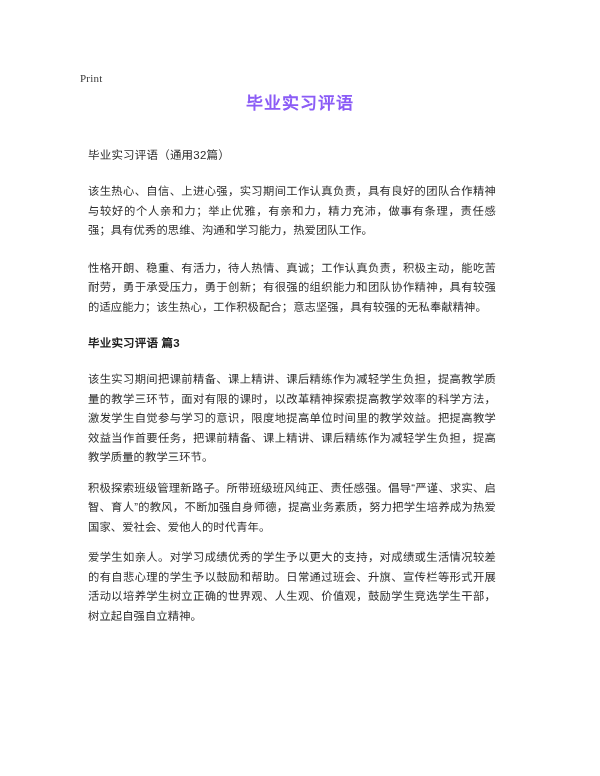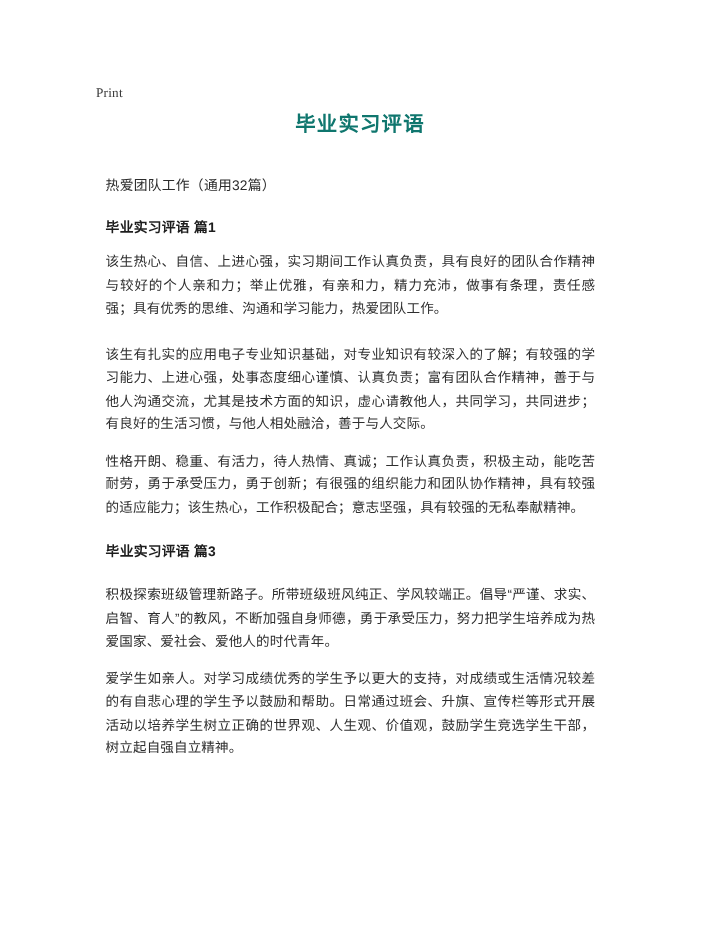--- a/index.html
+++ b/index.html
@@ -56,21 +56,21 @@
     top: 92px;
     width: 424px;
   }
 
   .doc-title {
     margin: 0;
     font-size: 17px;
     font-weight: 700;
     line-height: 24px;
     text-align: center;
-    color: #0f766e;
+    color: #8b5cf6;
     letter-spacing: 1px;
   }
 
   .doc-subtitle {
     margin: 30px 0 0 0;
     font-size: 11.5px;
     line-height: 18px;
     color: #2b2b2b;
     letter-spacing: 0.2px;
   }
@@ -105,35 +105,34 @@
 <div class="page">
 
   <div class="print-bar">
     <a class="print-link" href="#">Print</a>
   </div>
 
   <div class="content">
 
     <h1 class="doc-title">毕业实习评语</h1>
 
-    <p class="doc-subtitle">热爱团队工作（通用32篇）</p>
+    <p class="doc-subtitle">毕业实习评语（通用32篇）</p>
 
     <div id="sections-container">
         <div class="section">
-          <h2 class="section-heading">毕业实习评语 篇1</h2>
           <p class="para">该生热心、自信、上进心强，实习期间工作认真负责，具有良好的团队合作精神与较好的个人亲和力；举止优雅，有亲和力，精力充沛，做事有条理，责任感强；具有优秀的思维、沟通和学习能力，热爱团队工作。</p>
         </div>
         <div class="section">
-          <p class="para">该生有扎实的应用电子专业知识基础，对专业知识有较深入的了解；有较强的学习能力、上进心强，处事态度细心谨慎、认真负责；富有团队合作精神，善于与他人沟通交流，尤其是技术方面的知识，虚心请教他人，共同学习，共同进步；有良好的生活习惯，与他人相处融洽，善于与人交际。</p>
           <p class="para">性格开朗、稳重、有活力，待人热情、真诚；工作认真负责，积极主动，能吃苦耐劳，勇于承受压力，勇于创新；有很强的组织能力和团队协作精神，具有较强的适应能力；该生热心，工作积极配合；意志坚强，具有较强的无私奉献精神。</p>
         </div>
         <div class="section">
           <h2 class="section-heading">毕业实习评语 篇3</h2>
         </div>
         <div class="section">
-          <p class="para">积极探索班级管理新路子。所带班级班风纯正、学风较端正。倡导“严谨、求实、启智、育人”的教风，不断加强自身师德，勇于承受压力，努力把学生培养成为热爱国家、爱社会、爱他人的时代青年。</p>
+          <p class="para">该生实习期间把课前精备、课上精讲、课后精练作为减轻学生负担，提高教学质量的教学三环节，面对有限的课时，以改革精神探索提高教学效率的科学方法，激发学生自觉参与学习的意识，限度地提高单位时间里的教学效益。把提高教学效益当作首要任务，把课前精备、课上精讲、课后精练作为减轻学生负担，提高教学质量的教学三环节。</p>
+          <p class="para">积极探索班级管理新路子。所带班级班风纯正、责任感强。倡导“严谨、求实、启智、育人”的教风，不断加强自身师德，提高业务素质，努力把学生培养成为热爱国家、爱社会、爱他人的时代青年。</p>
           <p class="para">爱学生如亲人。对学习成绩优秀的学生予以更大的支持，对成绩或生活情况较差的有自悲心理的学生予以鼓励和帮助。日常通过班会、升旗、宣传栏等形式开展活动以培养学生树立正确的世界观、人生观、价值观，鼓励学生竞选学生干部，树立起自强自立精神。</p>
         </div>
       </div>
 
   </div>
 
 </div>
 
 </body></html>

